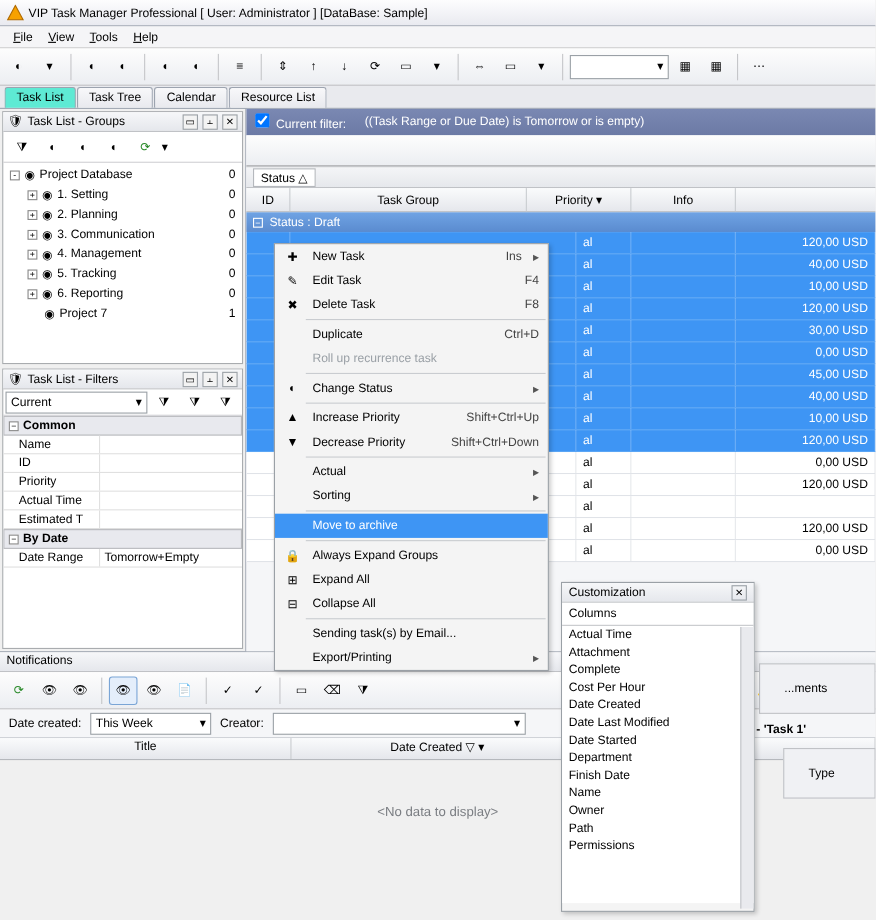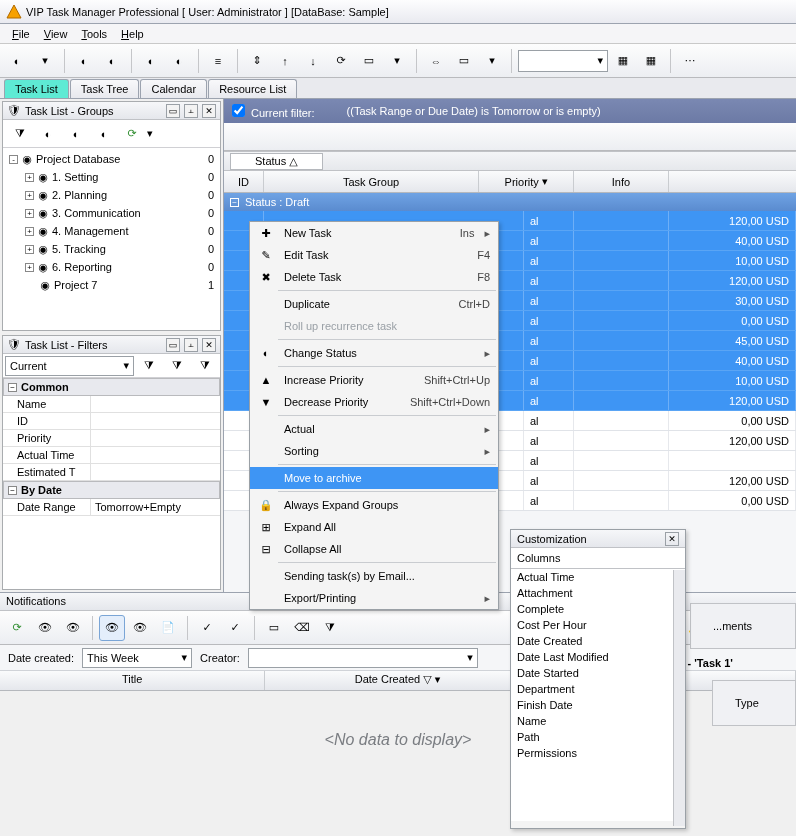--- a/index.html
+++ b/index.html
@@ -30,21 +30,21 @@
 .filterpanel{flex:1}
 .filterdrop{height:24px;display:flex;align-items:center;padding:2px;gap:2px;border-bottom:1px solid #d0d0d4}
 .combo{flex:1;height:20px;border:1px solid #9aa0a6;background:#fff;display:flex;align-items:center;padding:0 4px}
 .combo .arrow{margin-left:auto}
 .proplist{flex:1;overflow:hidden}
 .propsection{background:#e8e9ee;border:1px solid #b9babd;padding:2px 4px;display:flex;align-items:center;gap:4px}
 .proprow{display:flex;border-bottom:1px solid #e0e0e0}
 .proprow .k{width:88px;padding:2px 4px 2px 14px;border-right:1px solid #e0e0e0}
 .proprow .v{flex:1;padding:2px 4px}
 .rightcol{flex:1;display:flex;flex-direction:column;background:#f5f6f8;position:relative}
-.filterbar{height:24px;background:linear-gradient(#7a88b2,#6c7aa5);color:#fff;display:flex;align-items:center;padding:0 8px;gap:32px}
+.filterbar{height:24px;background:linear-gradient(#7a88b2,#6c7aa5);color:#fff;display:flex;align-items:center;padding:0 8px;gap:17px}
 .filterbar input{margin-right:6px}
 .statusbar{height:20px;background:linear-gradient(#f4f5f7,#e6e8ec);border-top:1px solid #c0c2c6;border-bottom:1px solid #c0c2c6;display:flex;align-items:center;padding:0 6px}
 .gridhdr{height:22px;display:flex;background:linear-gradient(#fafbfc,#e5e7ec);border-bottom:1px solid #b5b8bd}
 .gridhdr .gh{border-right:1px solid #c9ccd0;display:flex;align-items:center;justify-content:center;padding:0 4px}
 .grouprow{height:18px;background:linear-gradient(#6fa3e4,#5a8bcf);color:#fff;display:flex;align-items:center;padding:0 6px;gap:6px;font-weight:normal}
 .grouprow .gm{width:9px;height:9px;border:1px solid #fff;font-size:8px;line-height:7px;text-align:center}
 .gridbody{flex:1;overflow:hidden}
 .grow{display:flex;height:20px;background:#3e95f4;color:#fff;border-bottom:1px solid #5aa5f5}
 .grow.white{background:#fff;color:#000;border-bottom:1px solid #e0e3e8}
 .grow .gc{border-right:1px solid rgba(255,255,255,0.25);display:flex;align-items:center;padding:0 6px}
@@ -64,21 +64,21 @@
 .custpanel .chdr .x{margin-left:auto;width:14px;height:14px;border:1px solid #9aa0a6;text-align:center;font-size:9px;line-height:12px}
 .custpanel .ctab{padding:4px 6px;border-bottom:1px solid #c0c2c6;background:#fff}
 .custpanel .clist{overflow:auto;height:252px;background:#fff}
 .custpanel .citem{padding:2px 6px;cursor:default}
 .notif{border-top:1px solid #9ca3af}
 .notifhdr{height:18px;background:linear-gradient(#f6f7f9,#e5e7ec);padding:2px 6px;border-bottom:1px solid #c0c2c6}
 .notiftb{height:34px;background:linear-gradient(#fdfdfd,#eceef2);border-bottom:1px solid #b9babd;display:flex;align-items:center;padding:0 4px;gap:2px}
 .notiffilter{height:26px;display:flex;align-items:center;padding:4px 8px;gap:8px;background:#f5f6f8;border-bottom:1px solid #d0d3d8}
 .notifgrid{height:20px;display:flex;background:linear-gradient(#fafbfc,#e5e7ec);border-bottom:1px solid #b5b8bd}
 .notifgrid .ngh{flex:1;border-right:1px solid #c9ccd0;padding:2px 8px;text-align:center}
-.nodata{text-align:center;color:#7a7d82;padding:40px 0;font-style:italic;font-size:16px}
+.nodata{text-align:center;color:#7a7d82;padding:40px 0;font-size:12px}
 .rtabs{position:absolute;right:0;top:665px;background:#f0f1f4;border:1px solid #c0c2c6;padding:14px}
 .rtabs .rtab{padding:2px 8px}
 .commentfrag{position:absolute;left:660px;top:657px;height:40px;display:flex;flex-direction:column;gap:2px}
 .scrollspace{position:absolute;right:108px;top:579px;width:12px;height:246px;background:#e9eaee;border-left:1px solid #c0c2c6}
 </style>
 </head>
 <body>
 
 <div class="titlebar">
   <svg width="16" height="16">
@@ -257,21 +257,21 @@
     </div>
   </div>
 
   <div class="rightcol">
     <div class="filterbar">
       <label><input type="checkbox" checked="" style=""><span>Current filter:</span></label>
       <span>((Task Range or Due Date) is Tomorrow or is empty)</span>
     </div>
     <div style="height:28px;background:linear-gradient(#fdfdfd,#eceef2);border-bottom:1px solid #b9babd"></div>
     <div class="statusbar">
-      <span style="border:1px solid #b5b8bd;padding:1px 24px;background:#fff">Status △</span>
+      <span style="border:1px solid #b5b8bd;padding:1px 6px;background:#fff">Status △</span>
     </div>
     <div class="gridhdr">
       <div class="gh" style="width:40px">ID</div>
       <div class="gh" style="width:215px">Task Group</div>
       <div class="gh" style="width:95px"><span>Priority</span>&nbsp;<span>▾</span></div>
       <div class="gh" style="width:95px">Info</div>
     </div>
     <div class="grouprow">
       <span class="gm">−</span>
       <span>Status : Draft</span>
@@ -523,20 +523,21 @@
       <div class="citem">Actual Time</div>
       <div class="citem">Attachment</div>
       <div class="citem">Complete</div>
       <div class="citem">Cost Per Hour</div>
       <div class="citem">Date Created</div>
       <div class="citem">Date Last Modified</div>
       <div class="citem">Date Started</div>
       <div class="citem">Department</div>
       <div class="citem">Finish Date</div>
       <div class="citem">Name</div>
+      <div class="citem">Owner</div>
       <div class="citem">Path</div>
       <div class="citem">Permissions</div>
     </div>
   <div class="scrollspace" style="position:absolute;right:0;top:40px;height:256px"></div>
 </div>
 
 <div class="commentfrag">
   <span style="font-weight:bold">#244 - 'Task 1'</span>
 </div>
 <div class="rtabs" style="top:603px;left:690px">

